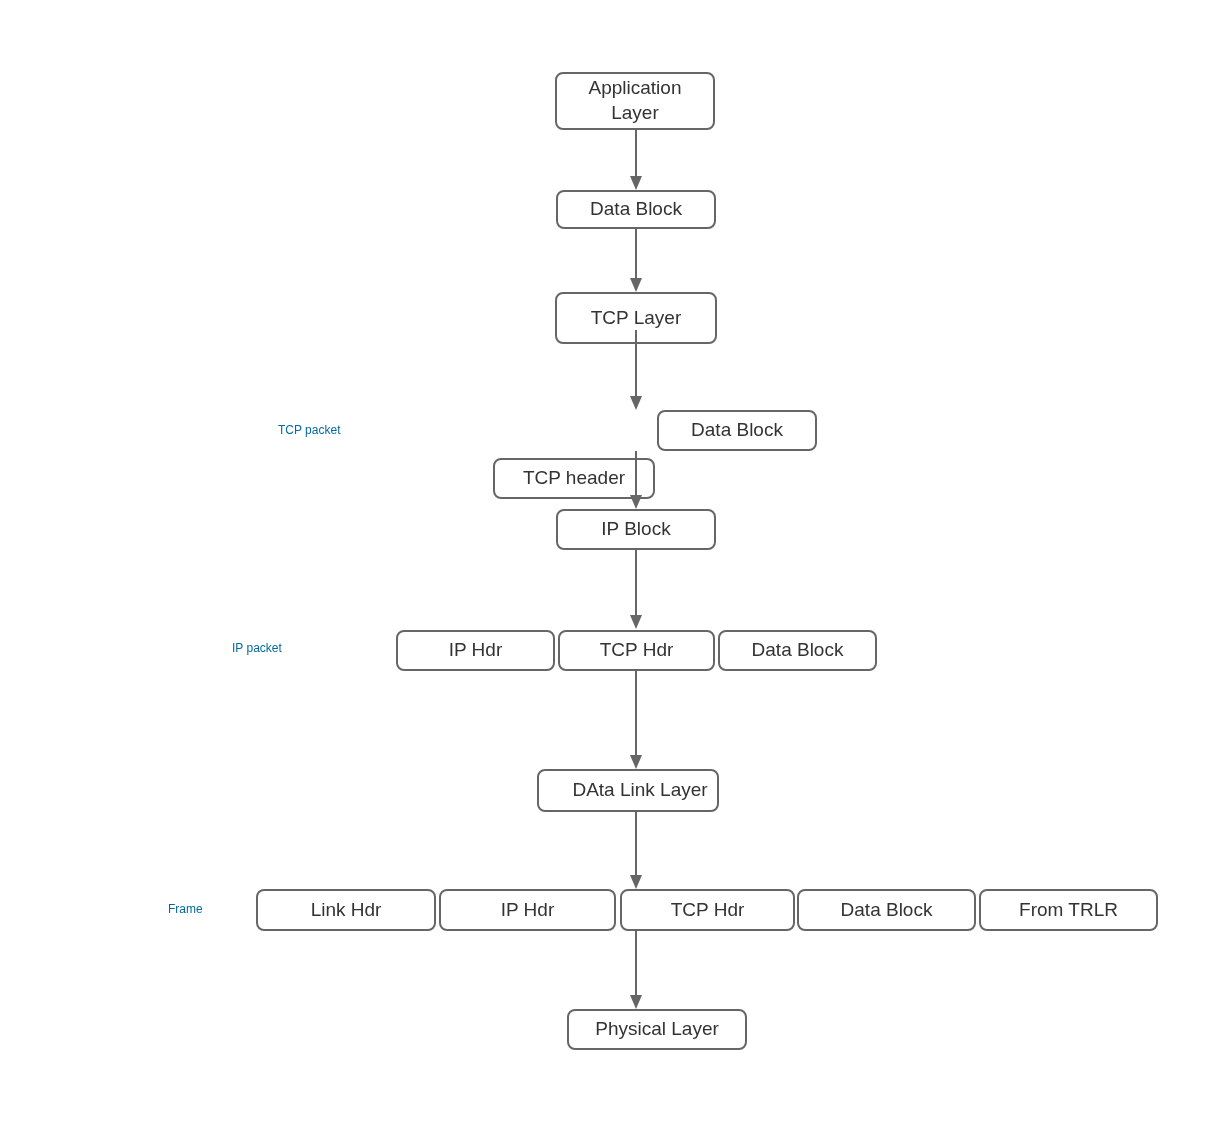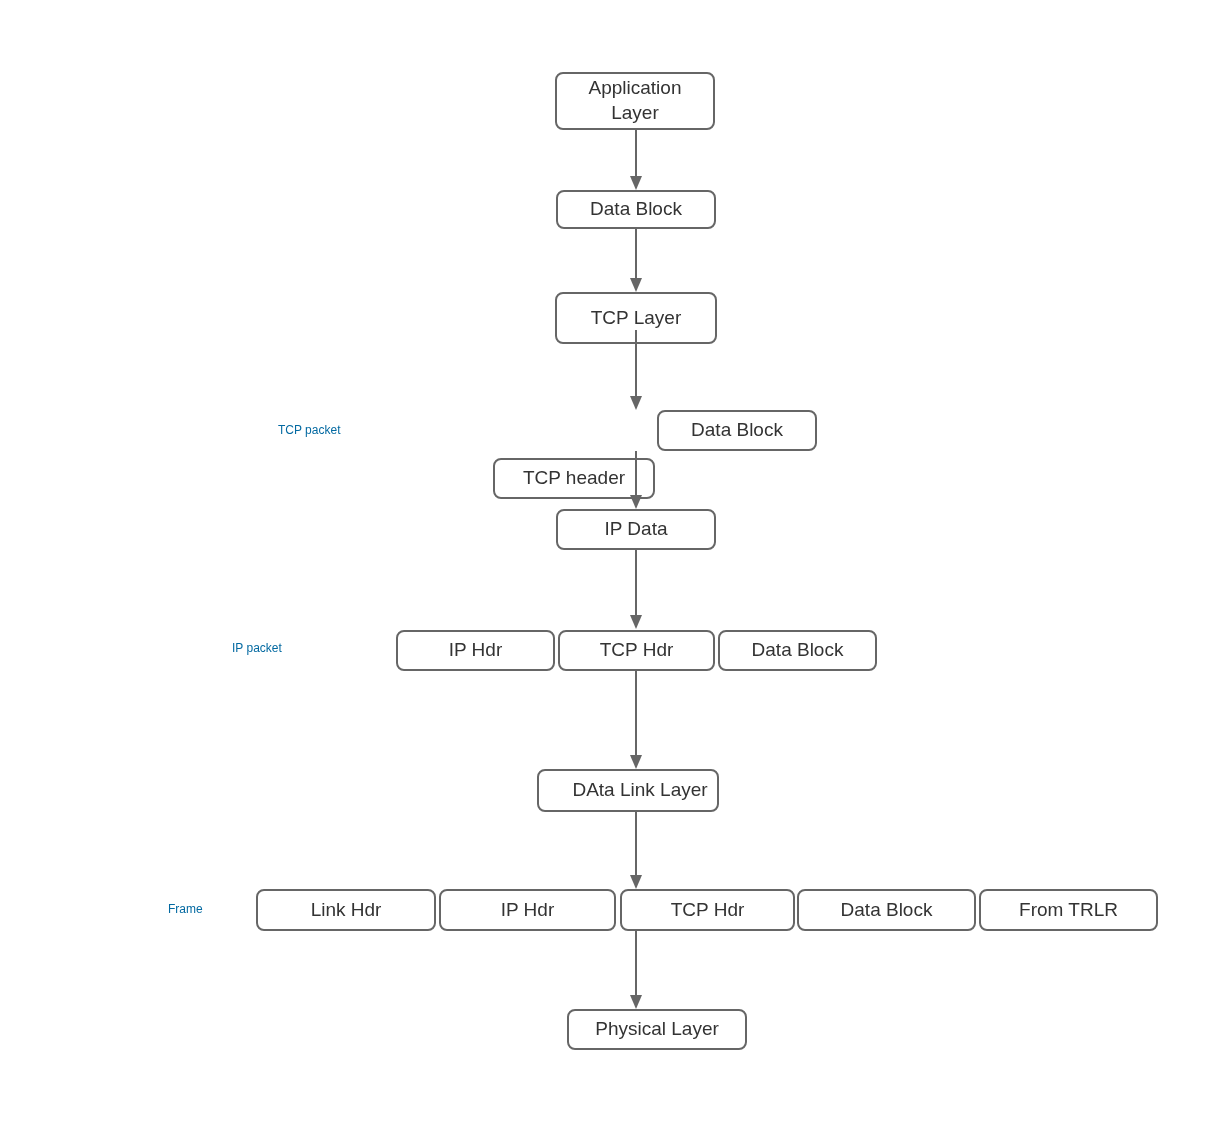--- a/index.html
+++ b/index.html
@@ -90,21 +90,21 @@
   <div class="row-label" style="left:278px; top:419px;">TCP packet</div>
 
   <div class="node" style="left:493px; top:410px; width:162px; height:41px;margin-top:48px;">TCP header</div>
   <div class="node" style="left:657px; top:410px; width:160px; height:41px;">Data Block</div>
 
   <div class="arrow" style="left:635px; top:451px; height:58px;">
     <div class="arrow-line"></div>
     <div class="arrow-head"></div>
   </div>
 
-  <div class="node" style="left:556px; top:509px; width:160px; height:41px;">IP Data</div>
+  <div class="node" style="left:556px; top:509px; width:160px; height:41px;">IP Block</div>
 
   <div class="arrow" style="left:635px; top:550px; height:79px;">
     <div class="arrow-line"></div>
     <div class="arrow-head"></div>
   </div>
 
   <div class="row-label" style="left:232px; top:637px;">IP packet</div>
 
   <div class="node" style="left:396px; top:630px; width:159px; height:41px;">IP Hdr</div>
   <div class="node" style="left:558px; top:630px; width:157px; height:41px;">TCP Hdr</div>

